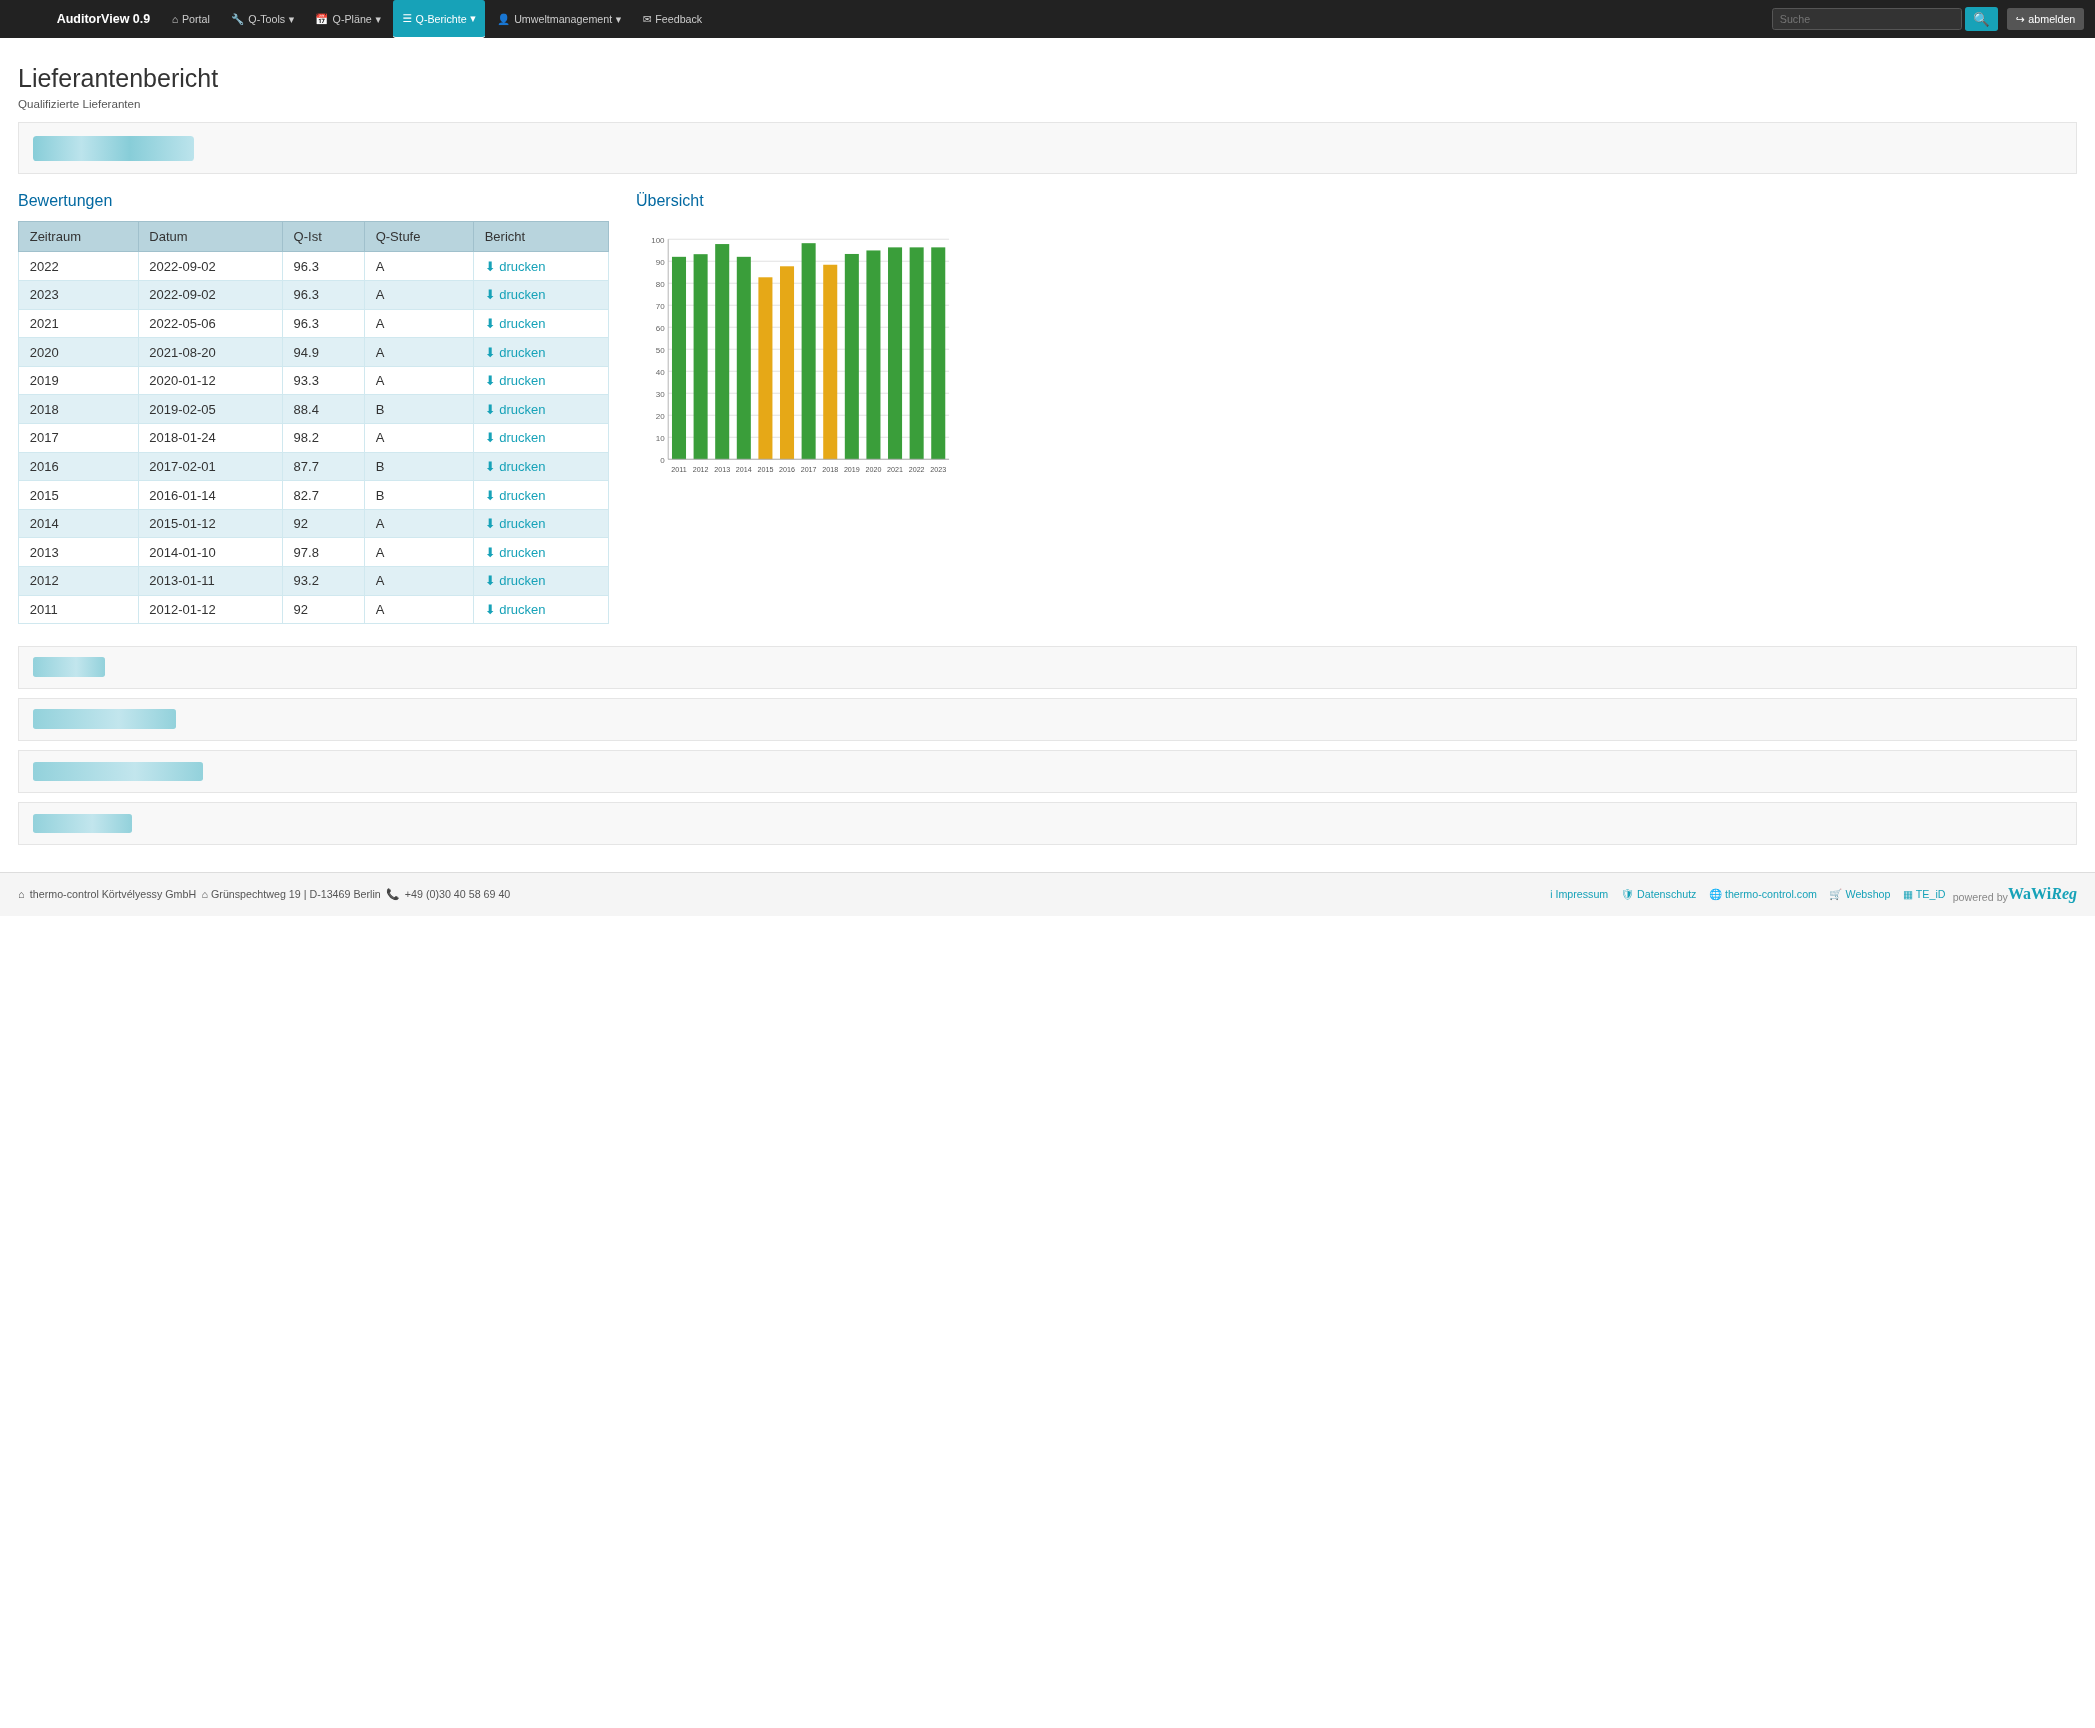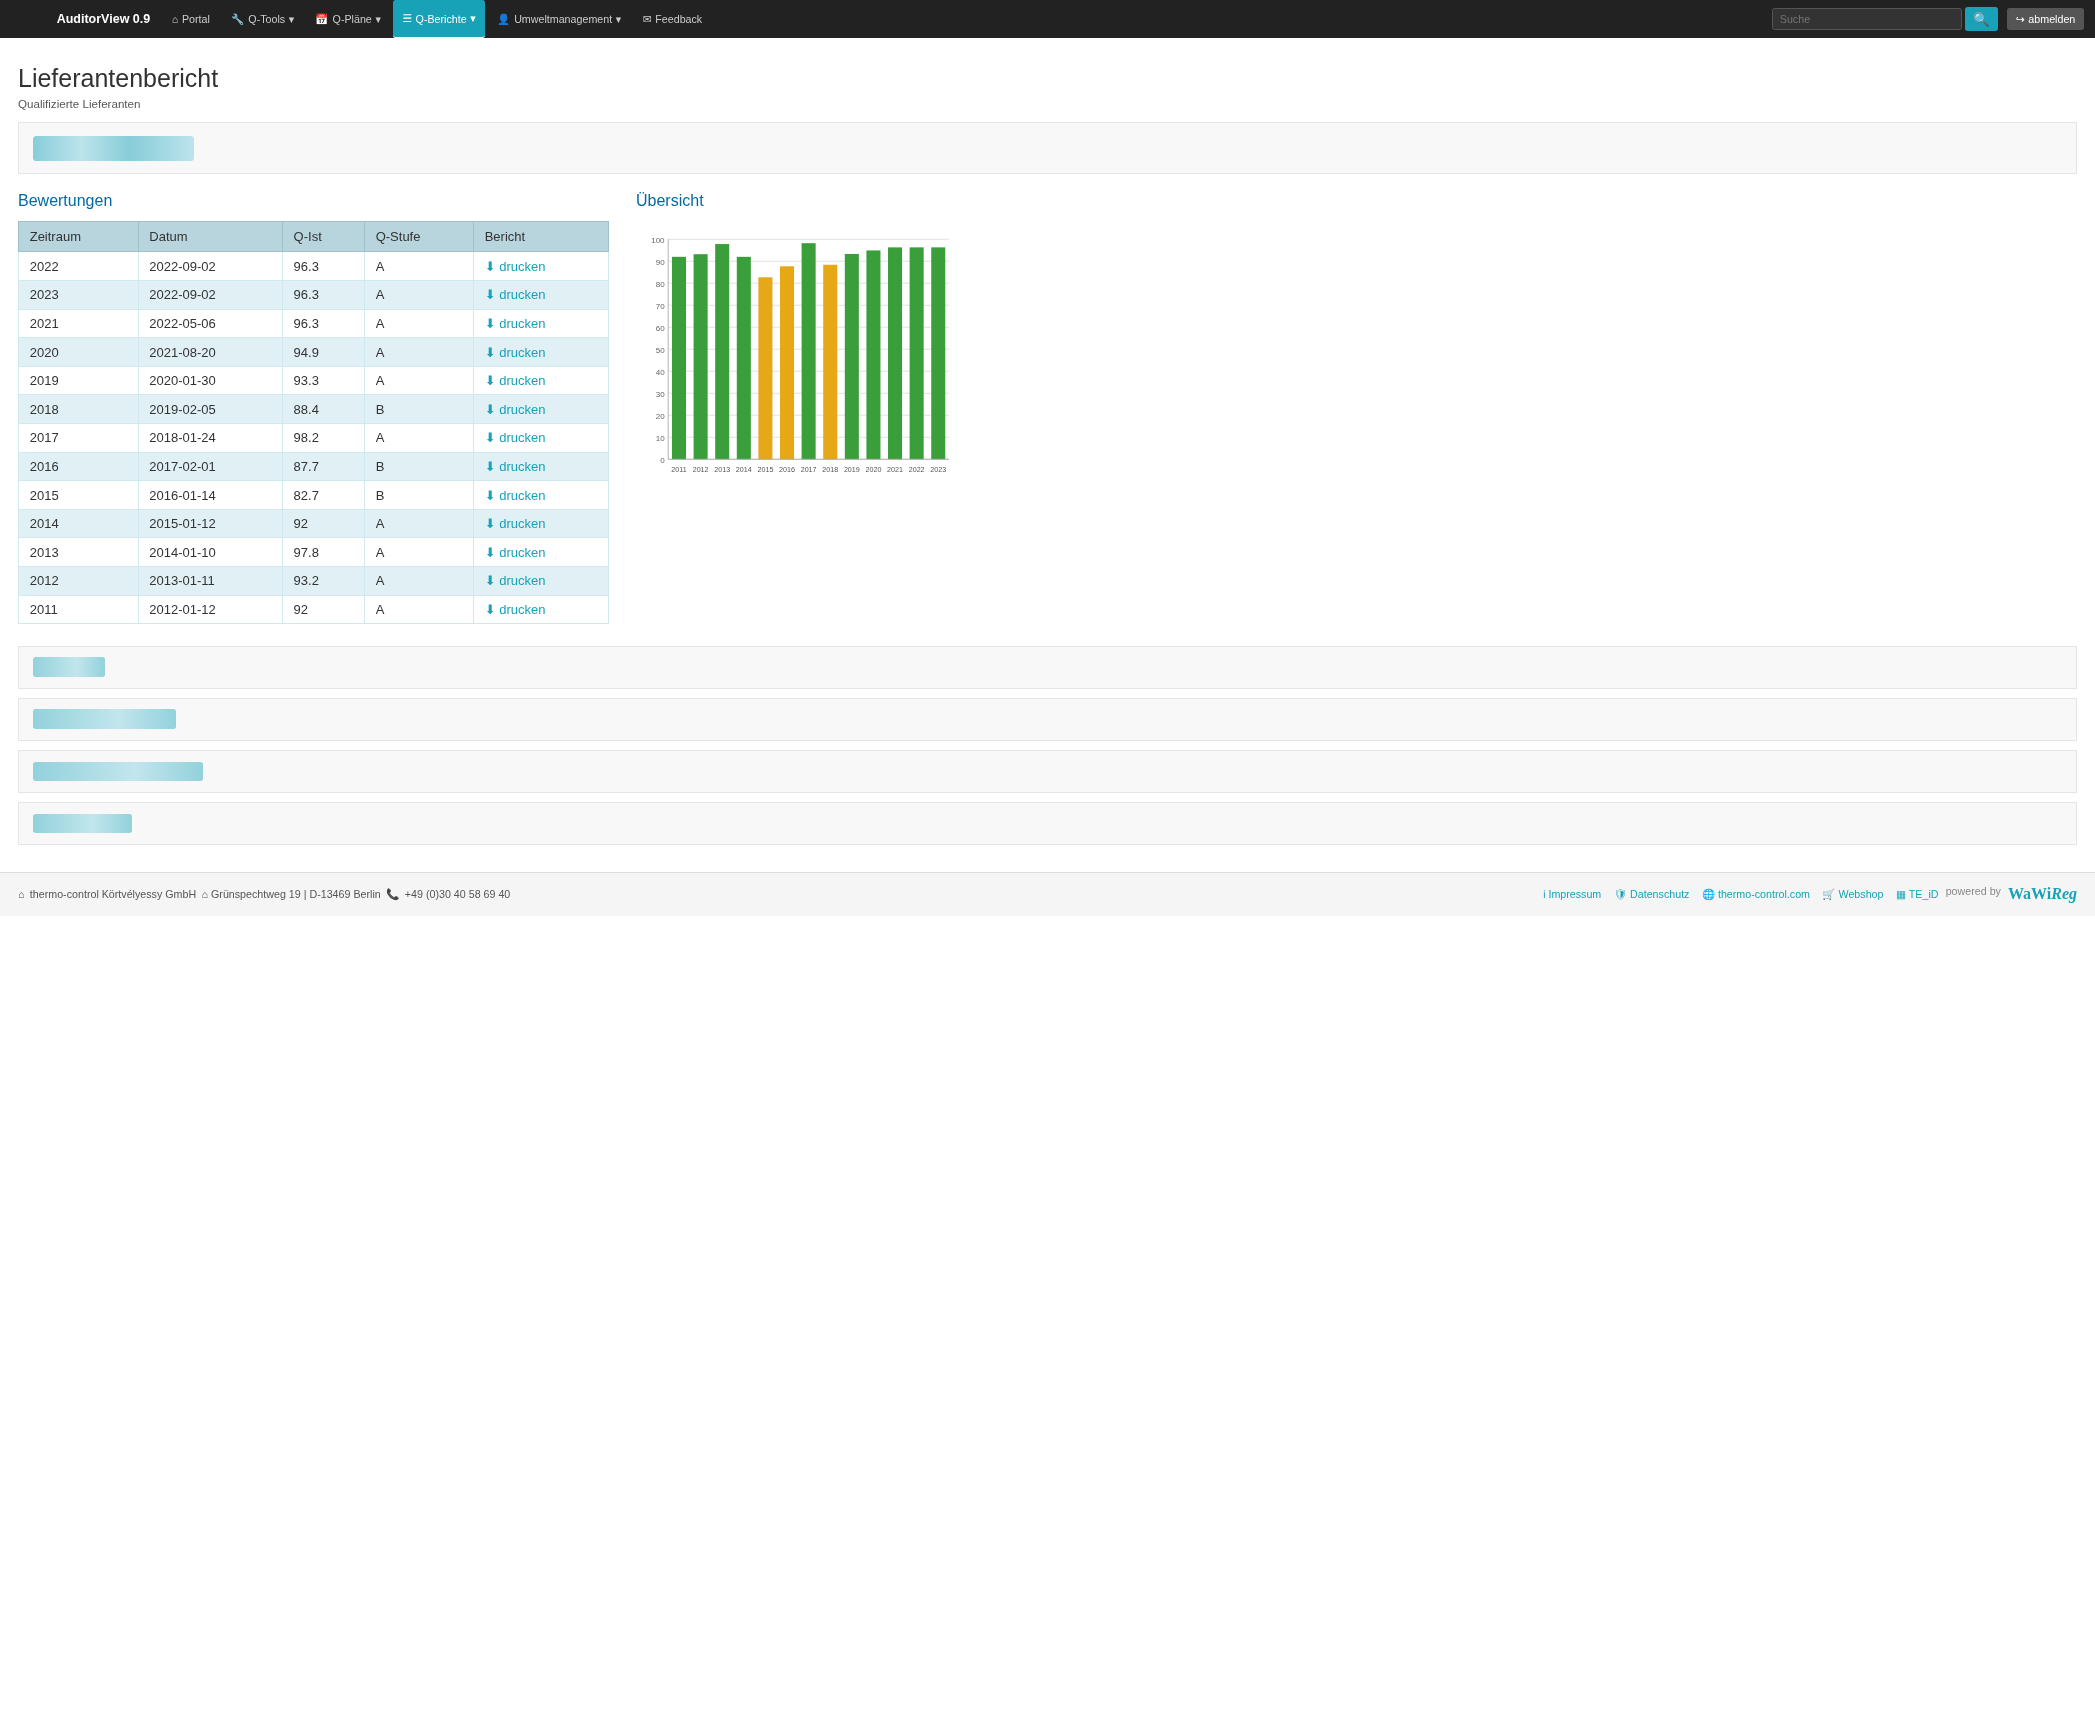--- a/index.html
+++ b/index.html
@@ -219,22 +219,22 @@
     .footer-link {
       color: #17a2b8;
       text-decoration: none;
       cursor: pointer;
       display: flex;
       align-items: center;
       gap: 2.7px;
     }
     .footer-right {
       display: flex;
-      align-items: flex-start;
-      gap: 7px;
+      align-items: flex-end;
+      gap: 0;
       font-size: 10.7px;
       color: #888;
     }
     .powered-brand {
       font-size: 16px;
       font-weight: bold;
       color: #333;
       font-family: Georgia, serif;
     }
     .powered-brand span { color: #17a2b8; }
@@ -343,21 +343,21 @@
               <td>2020</td>
               <td>2021-08-20</td>
               <td>94.9</td>
               <td>A</td>
               <td>
                 <a class="print-link"><span>⬇</span> drucken</a>
               </td>
             </tr>
             <tr>
               <td>2019</td>
-              <td>2020-01-30</td>
+              <td>2020-01-12</td>
               <td>93.3</td>
               <td>A</td>
               <td>
                 <a class="print-link"><span>⬇</span> drucken</a>
               </td>
             </tr>
             <tr>
               <td>2018</td>
               <td>2019-02-05</td>
               <td>88.4</td>

